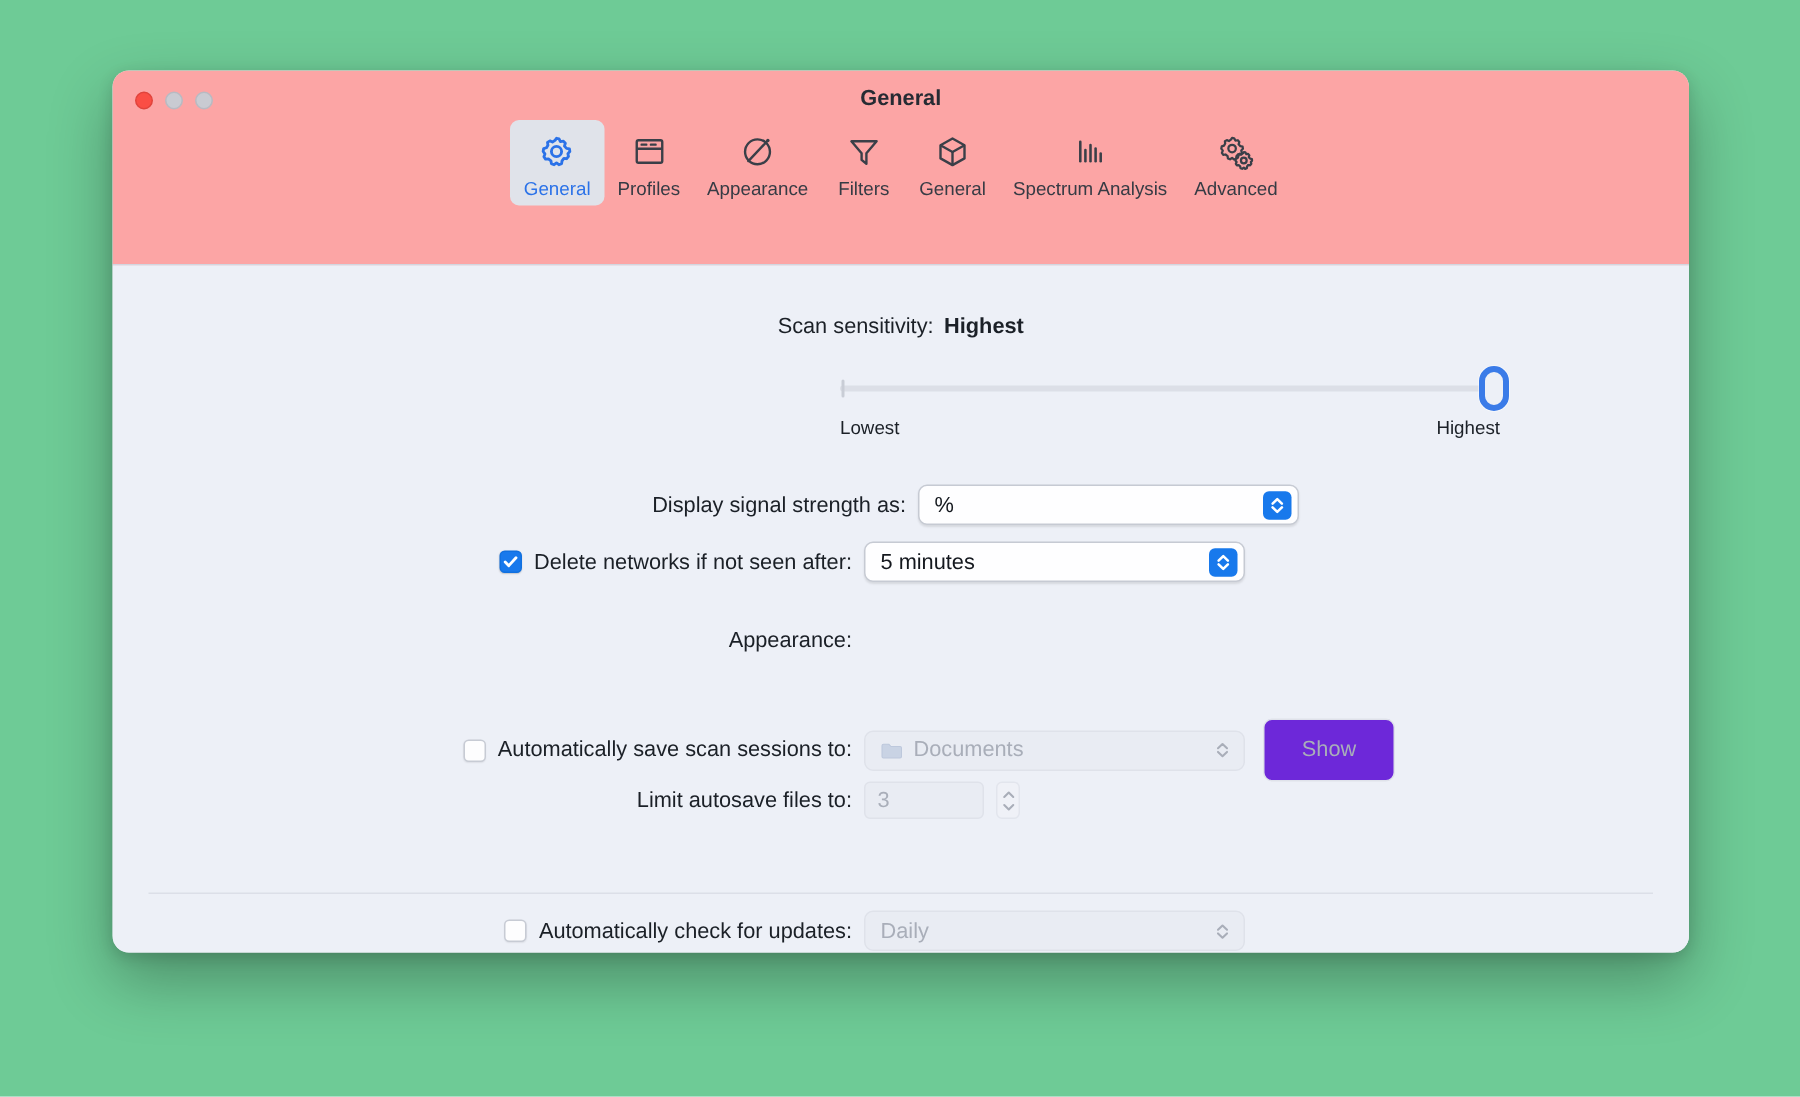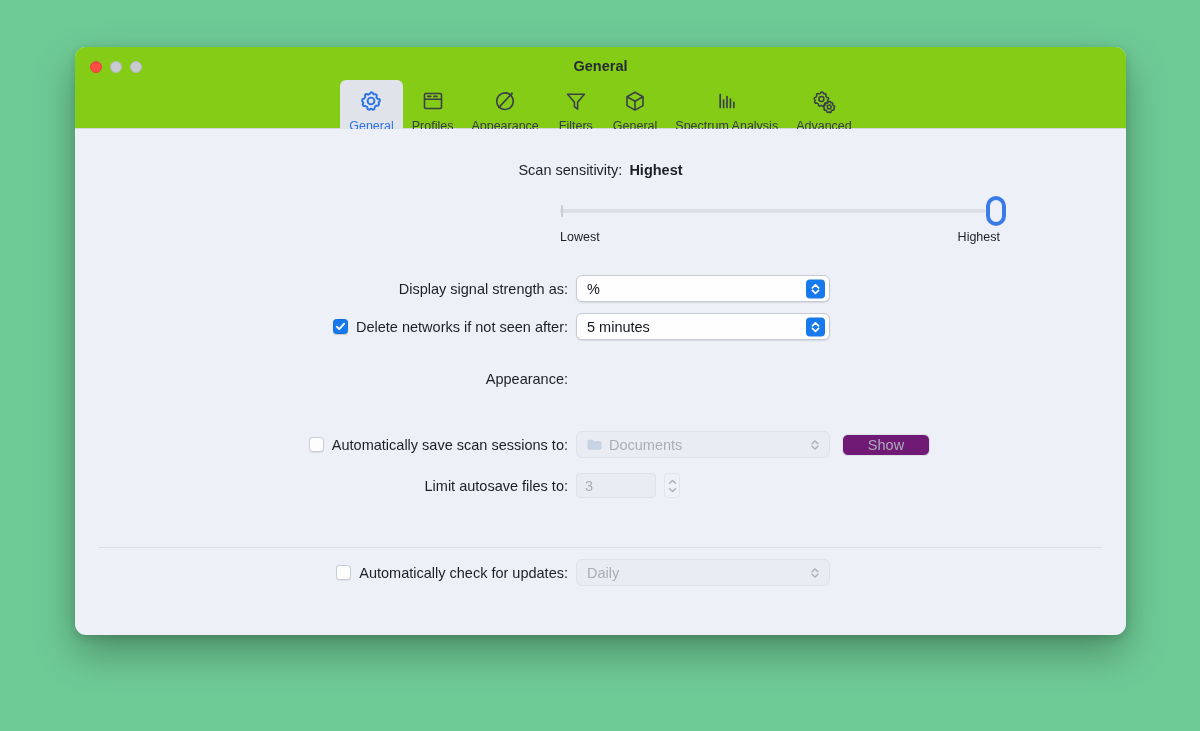--- a/index.html
+++ b/index.html
@@ -25,22 +25,22 @@
     height: 588px;
     background: #EDF0F7;
     border-radius: 11px;
     box-shadow: 0 18px 42px rgba(0,0,0,0.30), 0 3px 10px rgba(0,0,0,0.14);
     overflow: hidden;
   }
 
   
   .titlebar {
     position: relative;
-    height: 82px;
-    background: #84cc16;
+    height: 130px;
+    background: #fca5a5;
     border-bottom: 1px solid #D2D6E0;
   }
   .traffic {
     position: absolute;
     left: 15px;
     top: 14px;
     display: flex;
     gap: 8px;
   }
   .light {
@@ -246,24 +246,24 @@
     top: 50%;
     transform: translateY(-50%);
     display: flex;
     align-items: center;
     justify-content: center;
   }
   .folder-ico { flex: none; margin-right: 7px; display:flex; }
 
   
   .btn {
-    height: 22px;
+    height: 42px;
     min-width: 88px;
     border-radius: 6px;
-    background: #701a75;
+    background: #6d28d9;
     border: .5px solid #DFE2EA;
     display: flex;
     align-items: center;
     justify-content: center;
     font-size: 14.5px;
     color: #A9AEB9;
     cursor: default;
   }
 
   
@@ -412,21 +412,21 @@
       <div class="track"></div>
       <div class="tick"></div>
       <div class="thumb"></div>
     </div>
     <div class="slider-ends">
       <span>Lowest</span>
       <span>Highest</span>
     </div>
 
     <div class="row frow" style="top:146px; left:0; width:100%;">
-      <div class="labelcell" style="width:493px;">
+      <div class="labelcell" style="width:493px;margin-left:36px;">
         <span class="lbl">Display signal strength as:</span>
       </div>
       <div class="popup enabled" style="margin-left:8px; width:254px;">
         <span>%</span>
         <span class="chev-blue">
           <svg width="11" height="13" viewBox="0 0 11 13" fill="none" stroke="#FFFFFF" stroke-width="1.7" stroke-linecap="round" stroke-linejoin="round">
             <path d="M2.4 5.3 L5.5 2.3 L8.6 5.3"></path>
             <path d="M2.4 7.8 L5.5 10.8 L8.6 7.8"></path>
           </svg>
         </span>

